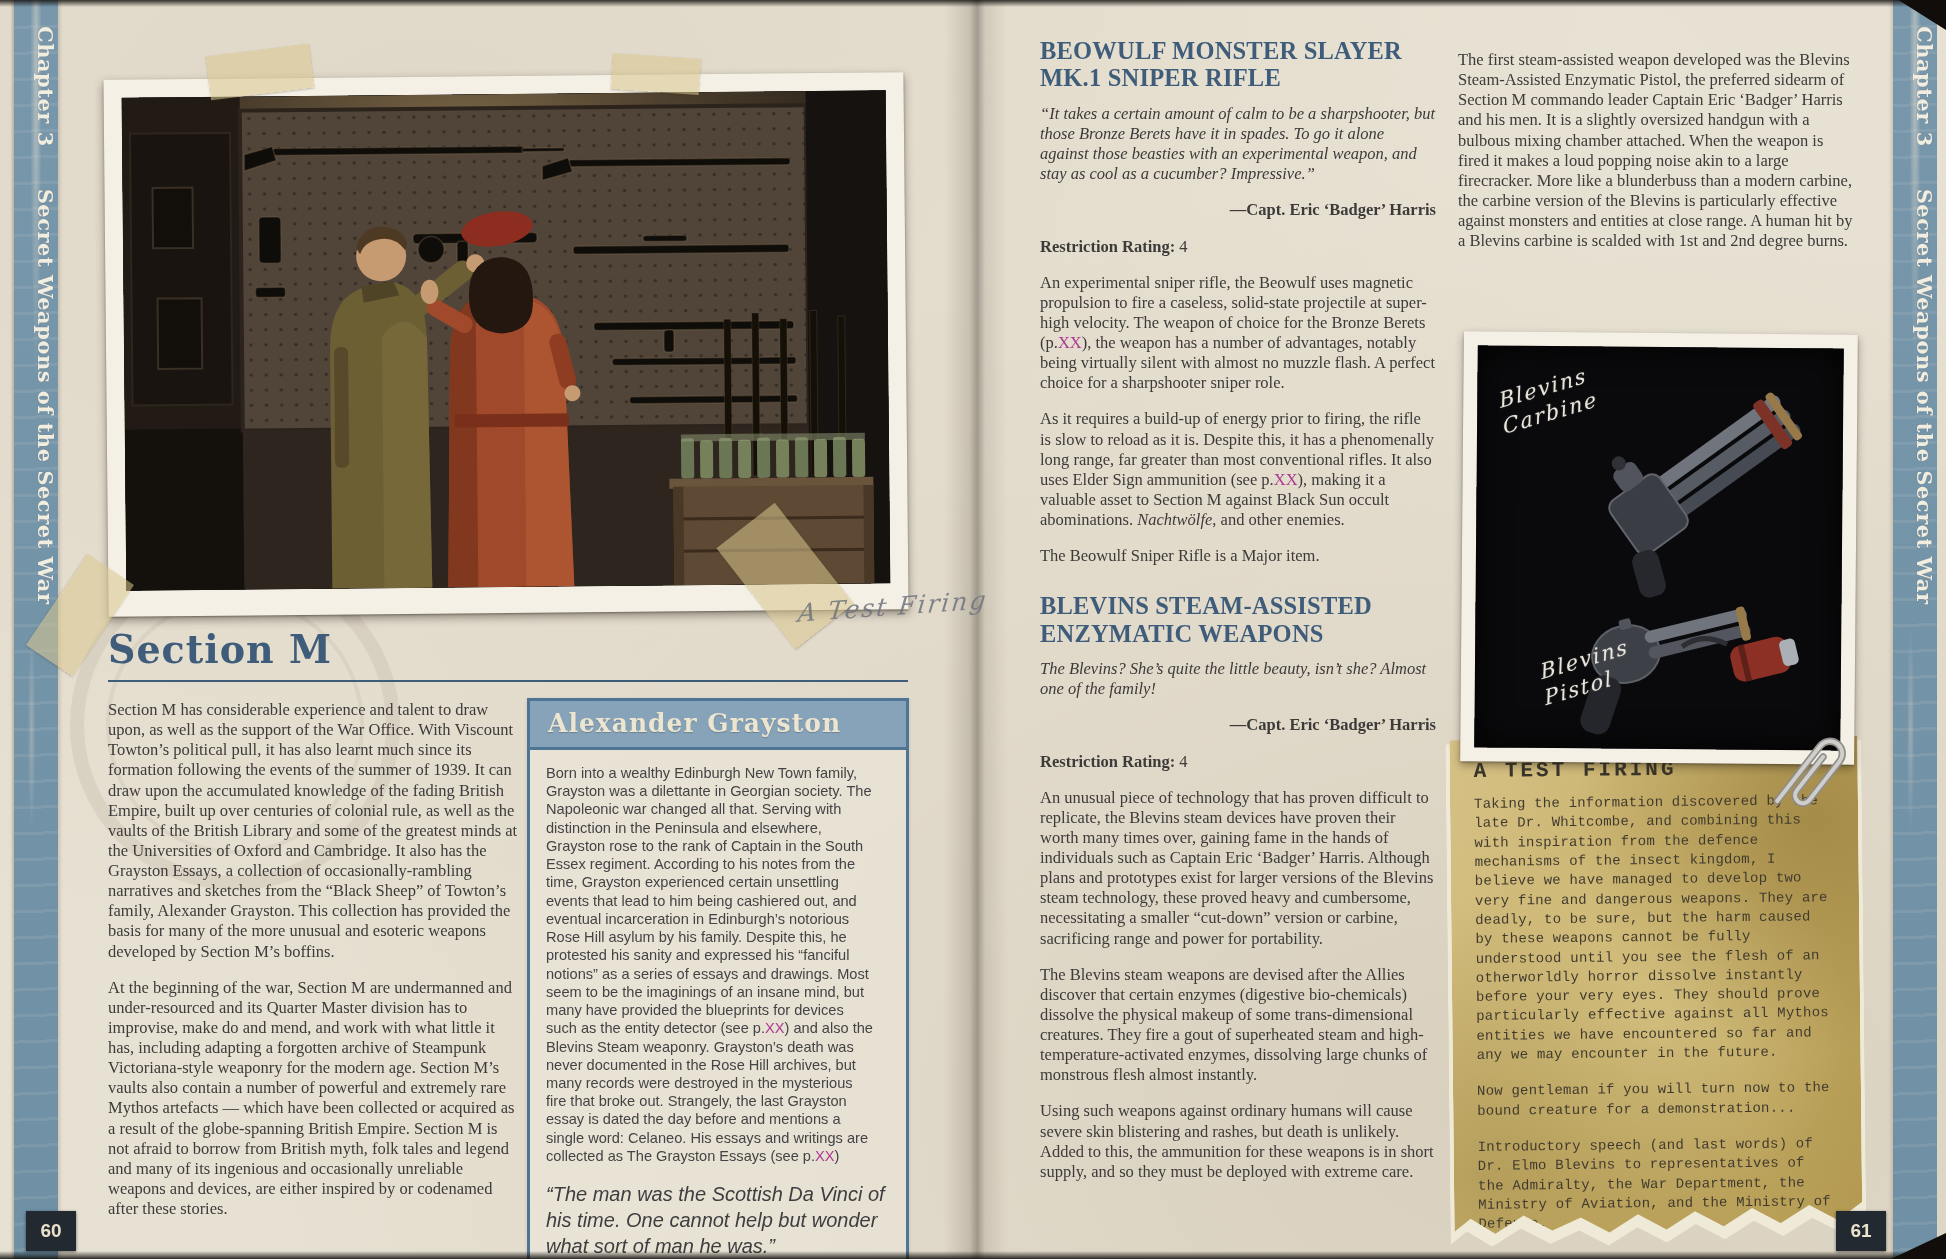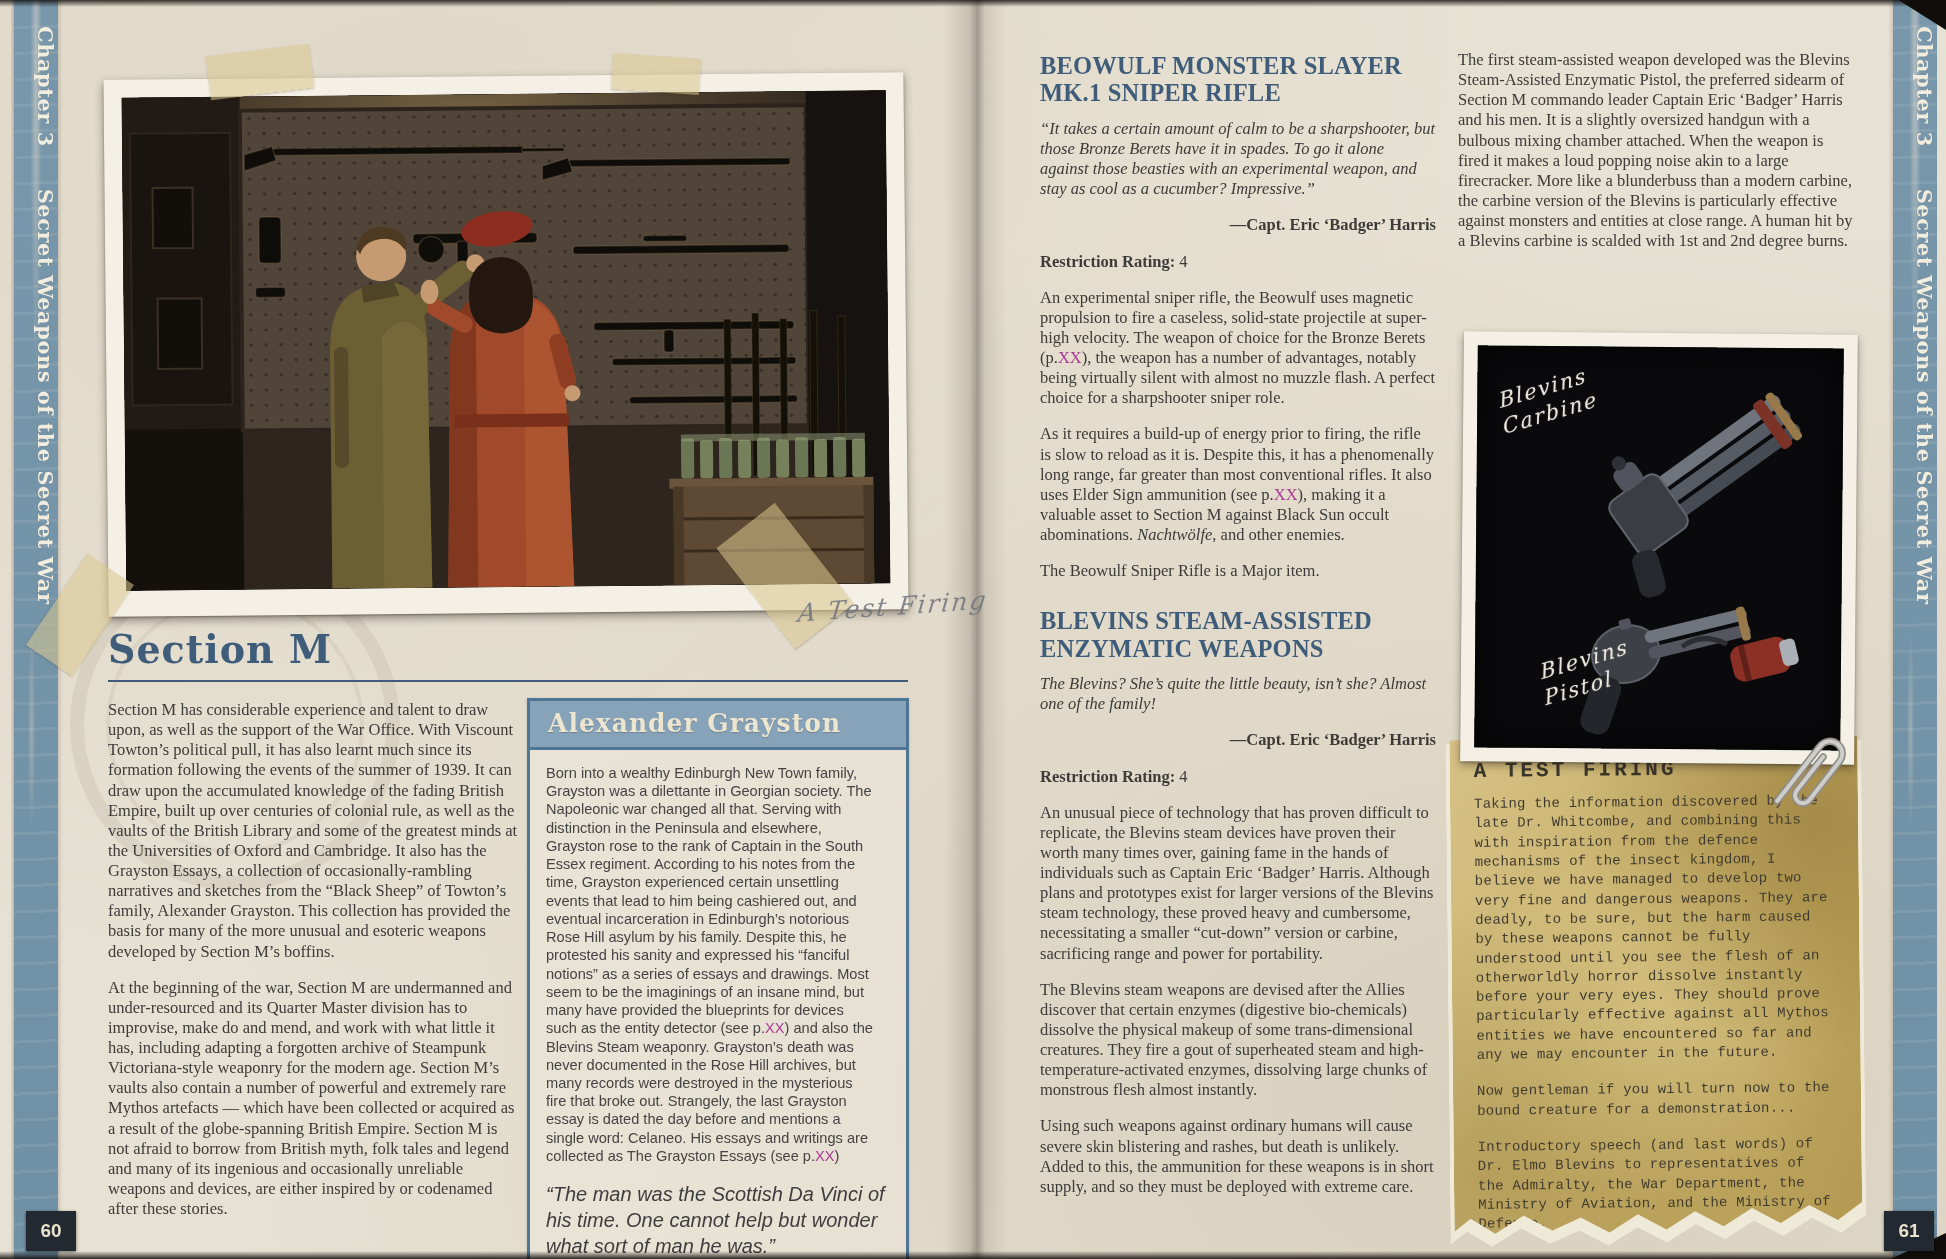--- a/index.html
+++ b/index.html
@@ -33,21 +33,21 @@
   .band-right{left:1893px;box-shadow:-2px 0 3px rgba(40,30,20,.15);}
   .band-text{position:absolute;top:26px;left:0;width:44px;height:1150px;
     writing-mode:vertical-rl;text-align:left;color:#f1eddf;
     font-family:"DejaVu Serif",serif;font-weight:bold;font-size:21px;letter-spacing:.5px;
     text-shadow:0 0 1px rgba(60,60,70,.4);}
   .band-text .chap{margin-bottom:34px;display:inline-block;}
   
   .pagenum{position:absolute;bottom:8px;width:50px;height:40px;background:#222931;color:#e9e2cc;
     display:flex;align-items:center;justify-content:center;font-family:"Liberation Sans",sans-serif;
     font-size:19px;font-weight:bold;z-index:32;box-shadow:0 1px 3px rgba(0,0,0,.5);}
-  .pagenum-left{left:26px;} .pagenum-right{left:1884px;margin-top:8px;}
+  .pagenum-left{left:26px;} .pagenum-right{left:1836px;margin-top:8px;}
   
   .photo{position:absolute;left:106px;top:76px;width:800px;height:537px;background:#f4f0e5;
     padding:18px 18px 26px 18px;transform:rotate(-.55deg);z-index:5;
     box-shadow:0 4px 10px rgba(40,32,22,.45), 0 1px 2px rgba(40,32,22,.4);}
   .photo-inner{width:100%;height:100%;background:#0f0c0a;overflow:hidden;
     box-shadow:inset 0 0 40px rgba(0,0,0,.8);}
   .photo-inner svg{display:block;width:100%;height:100%;}
   .tape{position:absolute;background:rgba(216,198,142,.55);box-shadow:0 1px 2px rgba(60,48,30,.25);z-index:6;}
   .tape1{left:208px;top:50px;width:104px;height:44px;transform:rotate(-7deg);}
   .tape2{left:52px;top:560px;width:56px;height:110px;transform:rotate(34deg);}
@@ -72,21 +72,21 @@
   .gbox-header{background:var(--box-header-blue);padding:8px 14px 9px 18px;border-bottom:3px solid var(--box-border-blue);}
   .gbox-title{color:var(--cream);font-family:"DejaVu Serif",serif;font-weight:bold;font-size:25px;
     letter-spacing:1px;transform:scaleY(1.05);text-shadow:0 1px 1px rgba(60,70,80,.35);}
   .gbox-body{padding:14px 33px 12px 16px;font-family:"Liberation Sans",sans-serif;font-size:14.6px;
     line-height:1.25;color:#444345;}
   .gbox-quote{padding:4px 16px 0 16px;font-family:"Liberation Sans",sans-serif;font-style:italic;
     font-size:20px;line-height:1.3;color:#3e3d3f;}
   .gbox-attrib{padding:4px 18px 14px 28px;font-family:"Liberation Sans",sans-serif;
     font-weight:bold;font-size:18px;color:#333234;}
   
-  .col-mid{left:1040px;top:52px;width:396px;}
+  .col-mid{left:1040px;top:37px;width:396px;}
   .col-right{left:1458px;top:50px;width:400px;}
   .art-heading{color:var(--accent-blue);font-weight:bold;font-size:24.5px;line-height:1.12;
     letter-spacing:.2px;margin-bottom:12px;font-family:"Liberation Serif",serif;}
   .art-heading.mt{margin-top:26px;}
   .quote{font-style:italic;margin-bottom:6px;}
   .attrib{text-align:right;font-weight:bold;margin-bottom:20px;}
   .restriction{margin-bottom:16px;}
   .restriction b{font-weight:bold;}
   .pref{color:var(--ref-magenta);}
   

